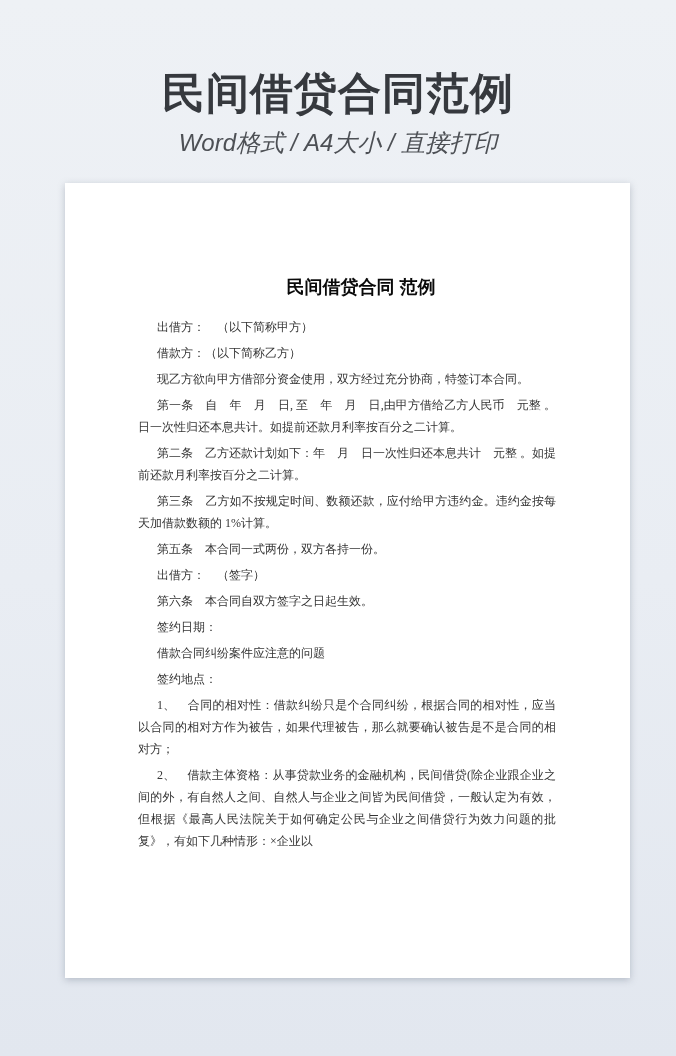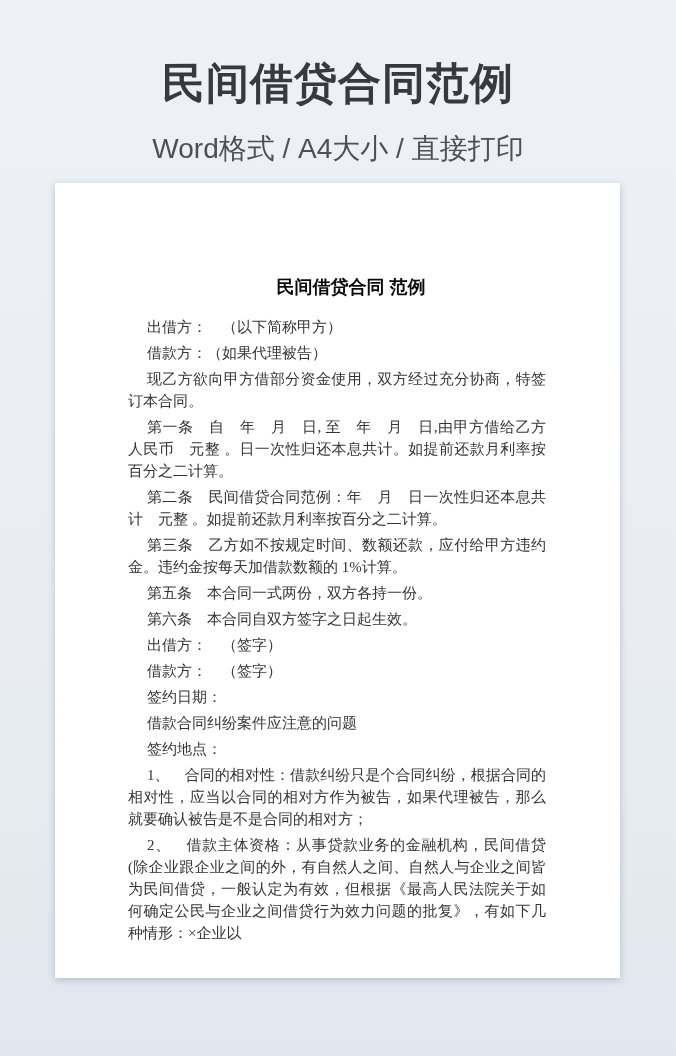--- a/index.html
+++ b/index.html
@@ -14,45 +14,46 @@
     background: linear-gradient(180deg,
       var(--page-background-top, #eef1f5) 0%,
       #e9edf3 55%,
       var(--page-background-bottom, #e2e7ef) 100%);
     font-family: "Liberation Sans", "DejaVu Sans", sans-serif;
   }
 
   
   .header {
     position: absolute;
-    top: 0; left: 0;
+    top: 10px; left: 0;
     width: 676px;
     text-align: center;
   }
   .header-title {
     margin: 58px 0 0 0;
     font-size: 43px;
     line-height: 1.18;
     font-weight: 700;
     letter-spacing: 1px;
     color: var(--header-title, #36393e);
     font-family: "Liberation Sans", "DejaVu Sans", sans-serif;
   }
   .header-subtitle {
-    margin: 22px 0 0 0;
-    font-size: 28px;
+    margin: 9px 0 0 0;
+    font-size: 24px;
     line-height: 1.25;
     font-weight: 400;
     color: var(--header-subtitle, #4d5055);
+    font-style: italic;
   }
 
   
   .paper {
     position: absolute;
-    left: 55px;
+    left: 65px;
     top: 183px;
     width: 565px;
     height: 795px;
     background: var(--paper, #ffffff);
     box-shadow: 0 2px 7px rgba(105, 115, 135, 0.38);
     box-sizing: border-box;
     padding: 92px 46px 0 73px;
   }
   .doc-title {
     margin: 0 0 17px 0;
@@ -61,49 +62,48 @@
     line-height: 24px;
     font-weight: 700;
     color: #0a0a0a;
     font-family: "Liberation Sans", "DejaVu Sans", sans-serif;
   }
   .doc-body {
     width: 418px;
   }
   .doc-para {
     margin: 0 0 4px 0;
-    font-size: 15px;
+    font-size: 12px;
     line-height: 22px;
     text-indent: 19px;
     text-align: justify;
     color: var(--document-text, #343434);
     font-family: "Liberation Serif", "DejaVu Serif", serif;
     word-break: break-all;
   }
 </style>
 </head>
 <body style="--page-background-top: #eef1f5; --page-background-bottom: #e2e7ef; --paper: #ffffff; --header-title: #36393e; --header-subtitle: #4d5055; --document-text: #343434;">
 
 <div class="header">
   <h1 class="header-title">民间借贷合同范例</h1>
   <p class="header-subtitle">Word格式 / A4大小 / 直接打印</p>
 </div>
 
 <div class="paper">
   <h2 class="doc-title">民间借贷合同 范例</h2>
   <div class="doc-body">
       <p class="doc-para">出借方：　（以下简称甲方）</p>
-      <p class="doc-para">借款方：（如果代理被告）</p>
+      <p class="doc-para">借款方：（以下简称乙方）</p>
       <p class="doc-para">现乙方欲向甲方借部分资金使用，双方经过充分协商，特签订本合同。</p>
       <p class="doc-para">第一条　自　年　月　日, 至　年　月　日,由甲方借给乙方人民币　元整 。日一次性归还本息共计。如提前还款月利率按百分之二计算。</p>
-      <p class="doc-para">第二条　民间借贷合同范例：年　月　日一次性归还本息共计　元整 。如提前还款月利率按百分之二计算。</p>
+      <p class="doc-para">第二条　乙方还款计划如下：年　月　日一次性归还本息共计　元整 。如提前还款月利率按百分之二计算。</p>
       <p class="doc-para">第三条　乙方如不按规定时间、数额还款，应付给甲方违约金。违约金按每天加借款数额的 1%计算。</p>
       <p class="doc-para">第五条　本合同一式两份，双方各持一份。</p>
+      <p class="doc-para">出借方：　（签字）</p>
       <p class="doc-para">第六条　本合同自双方签字之日起生效。</p>
-      <p class="doc-para">出借方：　（签字）</p>
-      <p class="doc-para">借款方：　（签字）</p>
       <p class="doc-para">签约日期：</p>
       <p class="doc-para">借款合同纠纷案件应注意的问题</p>
       <p class="doc-para">签约地点：</p>
       <p class="doc-para">1、　合同的相对性：借款纠纷只是个合同纠纷，根据合同的相对性，应当以合同的相对方作为被告，如果代理被告，那么就要确认被告是不是合同的相对方；</p>
       <p class="doc-para">2、　借款主体资格：从事贷款业务的金融机构，民间借贷(除企业跟企业之间的外，有自然人之间、自然人与企业之间皆为民间借贷，一般认定为有效，但根据《最高人民法院关于如何确定公民与企业之间借贷行为效力问题的批复》，有如下几种情形：×企业以</p>
     </div>
 </div>
 
 </body></html>

